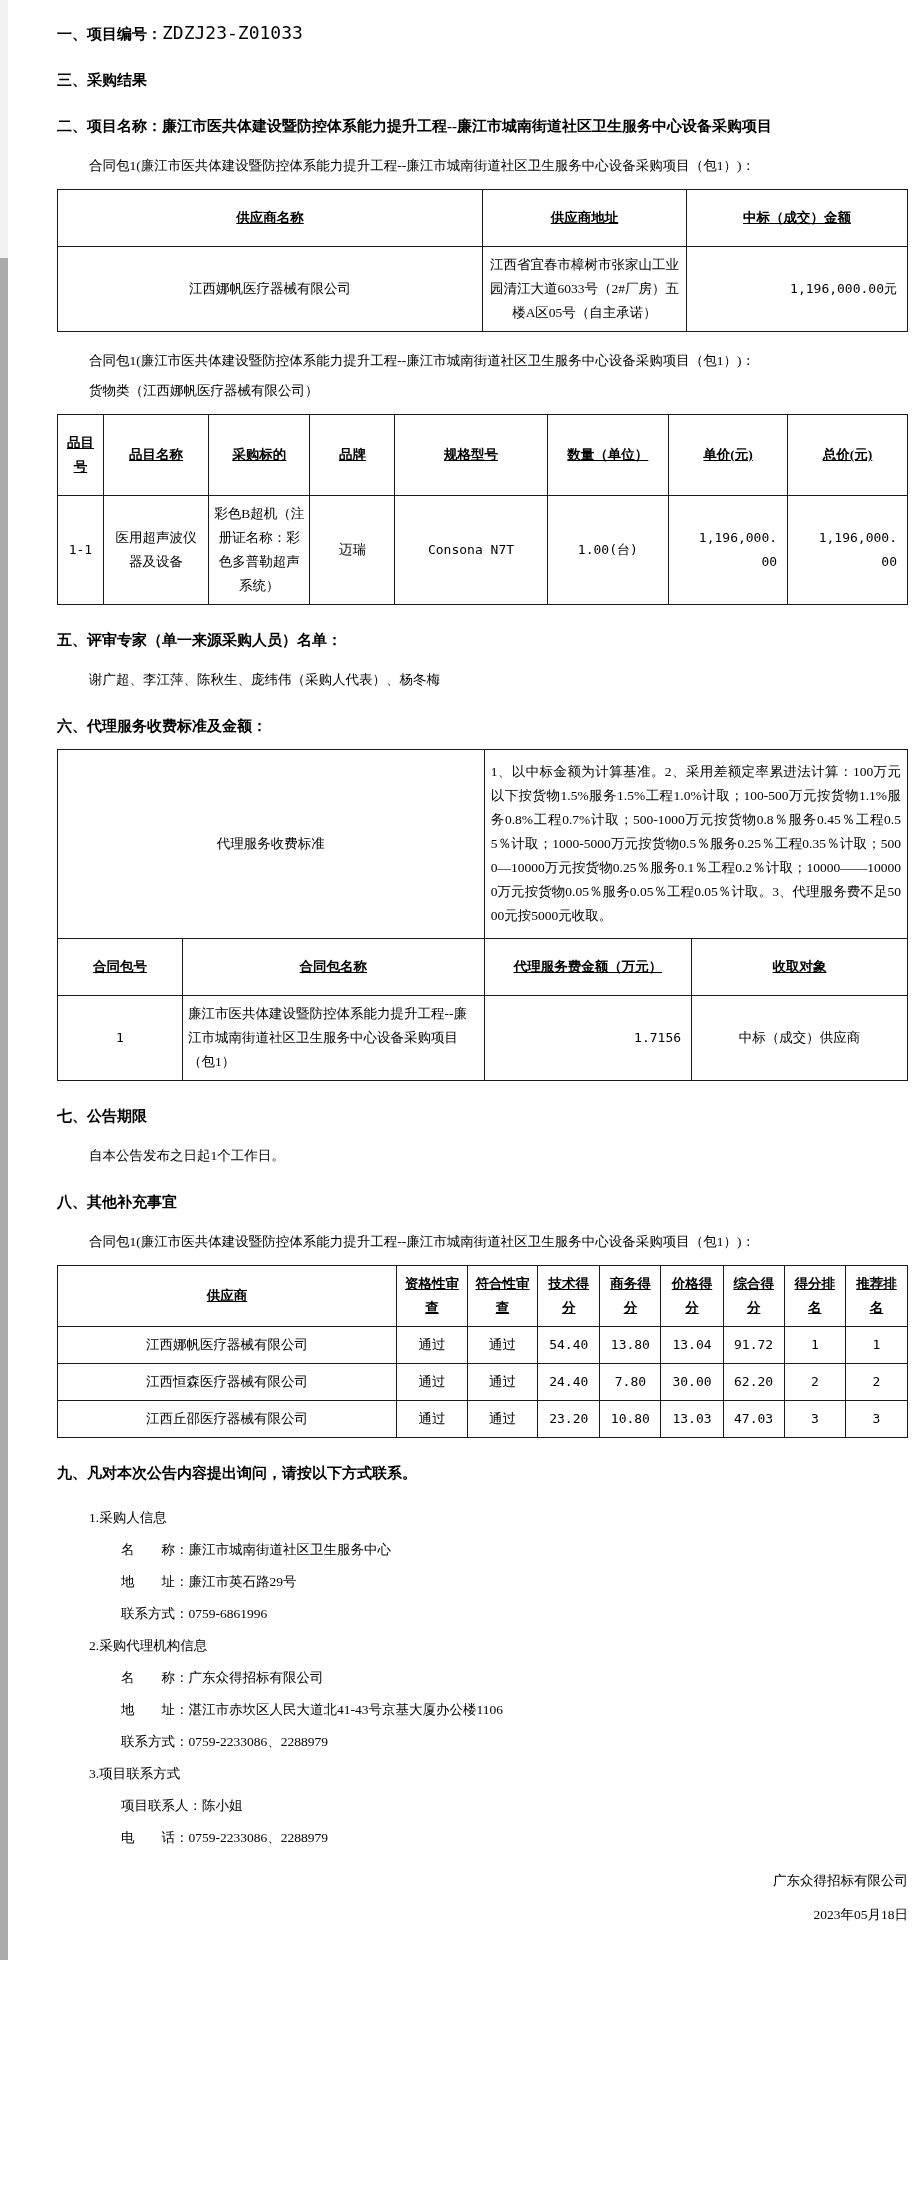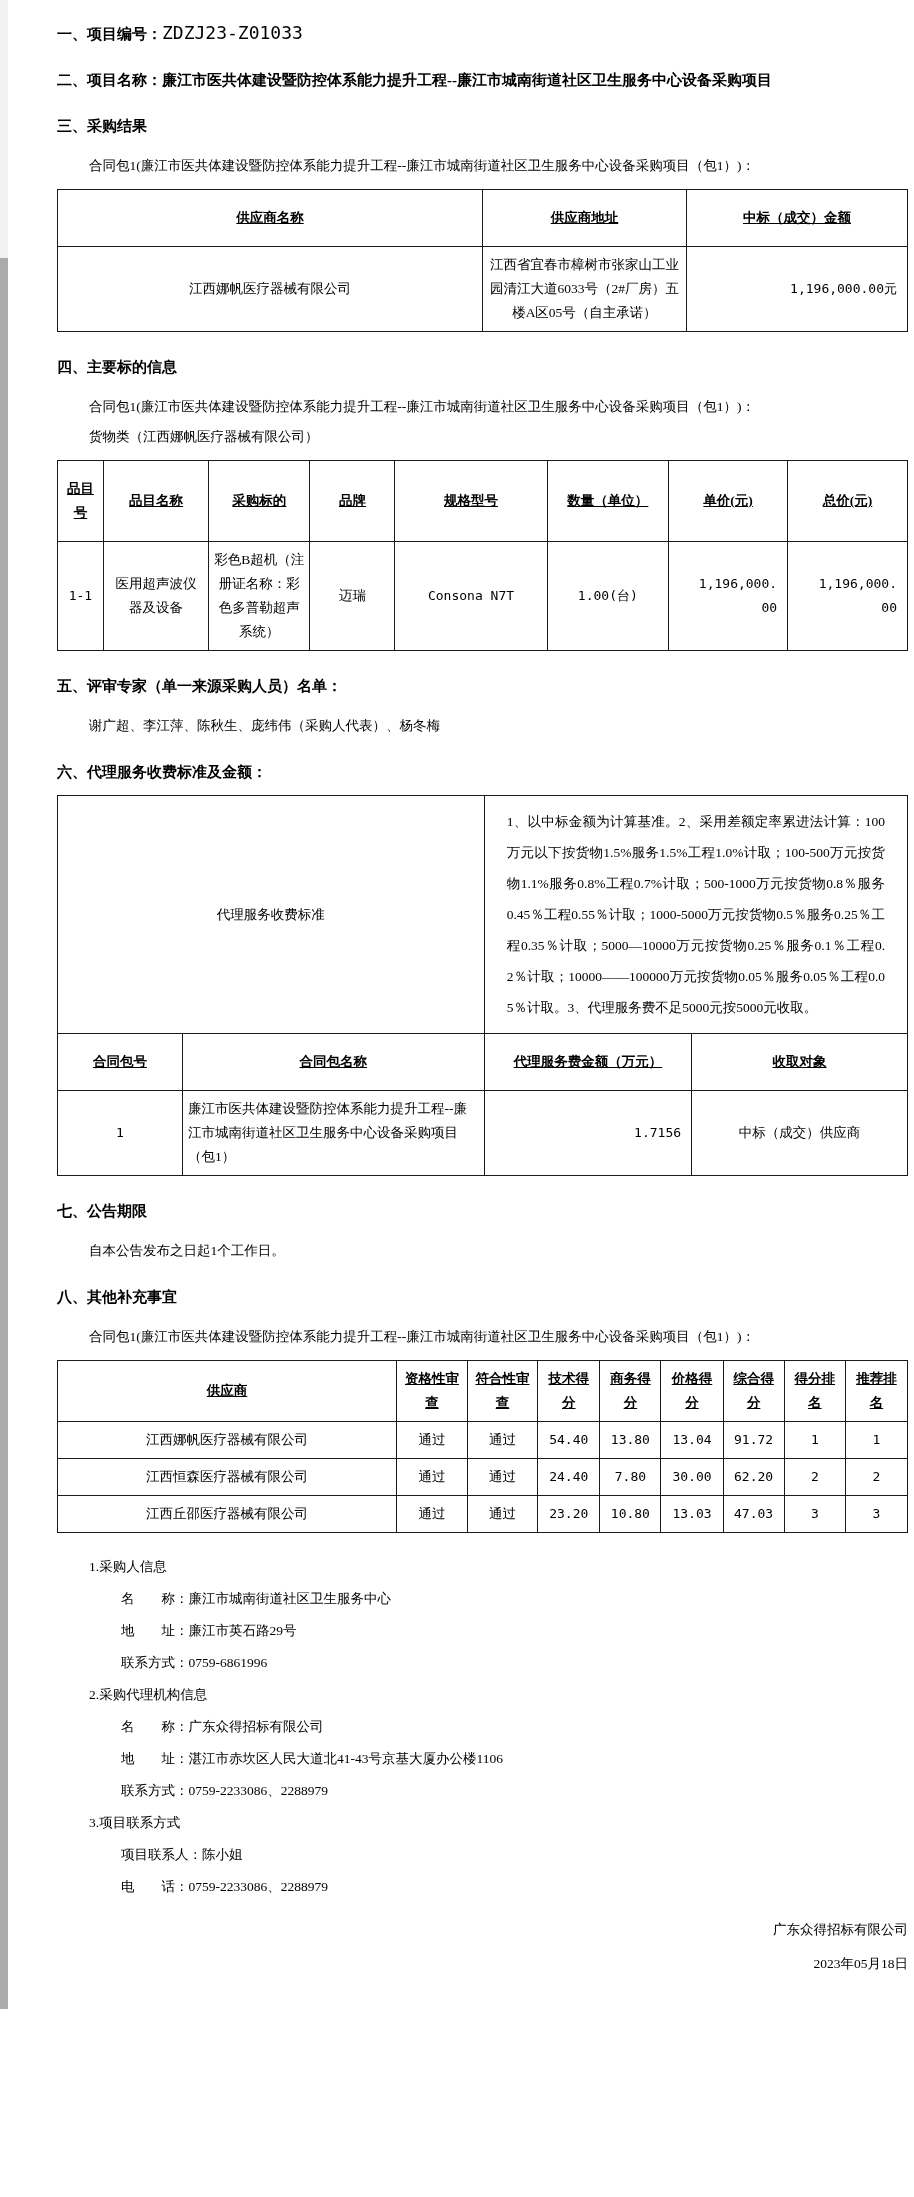--- a/index.html
+++ b/index.html
@@ -58,22 +58,22 @@
     font-size: 13.5px;
     word-break: break-all;
   }
   th { font-weight: bold; text-decoration: underline; }
   .pad-big { padding-top: 16px; padding-bottom: 16px; }
   .num { font-family: "DejaVu Sans Mono", monospace; font-size: 13px; }
   .money { text-align: right; padding-right: 10px; padding-left: 29px; }
   .fee-text {
     text-align: left;
     text-align: justify;
-    padding: 10px 22px;
-    line-height: 31px;
+    padding: 10px 6px;
+    line-height: 24px;
     word-break: break-all;
   }
   .contacts { margin-top: 18px; }
   .contact-line {
     line-height: 32px;
     margin: 0;
   }
   .lvl1 { padding-left: 32px; }
   .lvl2 { padding-left: 64px; }
   .footer { margin-top: 10px; }
@@ -88,23 +88,23 @@
 <div class="scroll-track">
   <div class="scroll-thumb"></div>
 </div>
 
 <div class="doc">
 
   <div class="sec-title first">
     <span>一、项目编号：</span><span class="sec-value-normal">ZDZJ23-Z01033</span>
   </div>
 
+  <div class="sec-title">三、采购结果</div>
+
   <div class="sec-title">二、项目名称：廉江市医共体建设暨防控体系能力提升工程--廉江市城南街道社区卫生服务中心设备采购项目</div>
-
-  <div class="sec-title">三、采购结果</div>
   <div class="para">合同包1(廉江市医共体建设暨防控体系能力提升工程--廉江市城南街道社区卫生服务中心设备采购项目（包1）)：</div>
 
   <table>
     <colgroup>
         <col style="width:50%">
         <col style="width:24%">
         <col style="width:26%">
       </colgroup>
     <tbody>
         <tr>
@@ -113,21 +113,20 @@
       <th class="pad-big">中标（成交）金额</th>
     </tr>
     <tr>
       <td>江西娜帆医疗器械有限公司</td>
       <td>江西省宜春市樟树市张家山工业园清江大道6033号（2#厂房）五楼A区05号（自主承诺）</td>
       <td class="num money">1,196,000.00元</td>
     </tr>
   </tbody>
     </table>
 
-  <div class="sec-title">四、主要标的信息</div>
   <div class="para">合同包1(廉江市医共体建设暨防控体系能力提升工程--廉江市城南街道社区卫生服务中心设备采购项目（包1）)：</div>
   <div class="para tight">货物类（江西娜帆医疗器械有限公司）</div>
 
   <table>
     <colgroup>
       <col style="width:5.4%">
         <col style="width:12.4%">
         <col style="width:11.9%">
         <col style="width:10%">
       <col style="width:17.9%">
@@ -250,20 +249,21 @@
       <td class="num">23.20</td>
       <td class="num">10.80</td>
       <td class="num">13.03</td>
       <td class="num">47.03</td>
       <td class="num">3</td>
       <td class="num">3</td>
     </tr>
   </tbody>
     </table>
 
+  <div class="sec-title">九、凡对本次公告内容提出询问，请按以下方式联系。</div>
 
   <div class="contacts">
     <div class="contact-line lvl1">1.采购人信息</div>
     <div class="contact-line lvl2">名　　称：廉江市城南街道社区卫生服务中心</div>
     <div class="contact-line lvl2">地　　址：廉江市英石路29号</div>
     <div class="contact-line lvl2">联系方式：0759-6861996</div>
     <div class="contact-line lvl1">2.采购代理机构信息</div>
     <div class="contact-line lvl2">名　　称：广东众得招标有限公司</div>
     <div class="contact-line lvl2">地　　址：湛江市赤坎区人民大道北41-43号京基大厦办公楼1106</div>
     <div class="contact-line lvl2">联系方式：0759-2233086、2288979</div>

